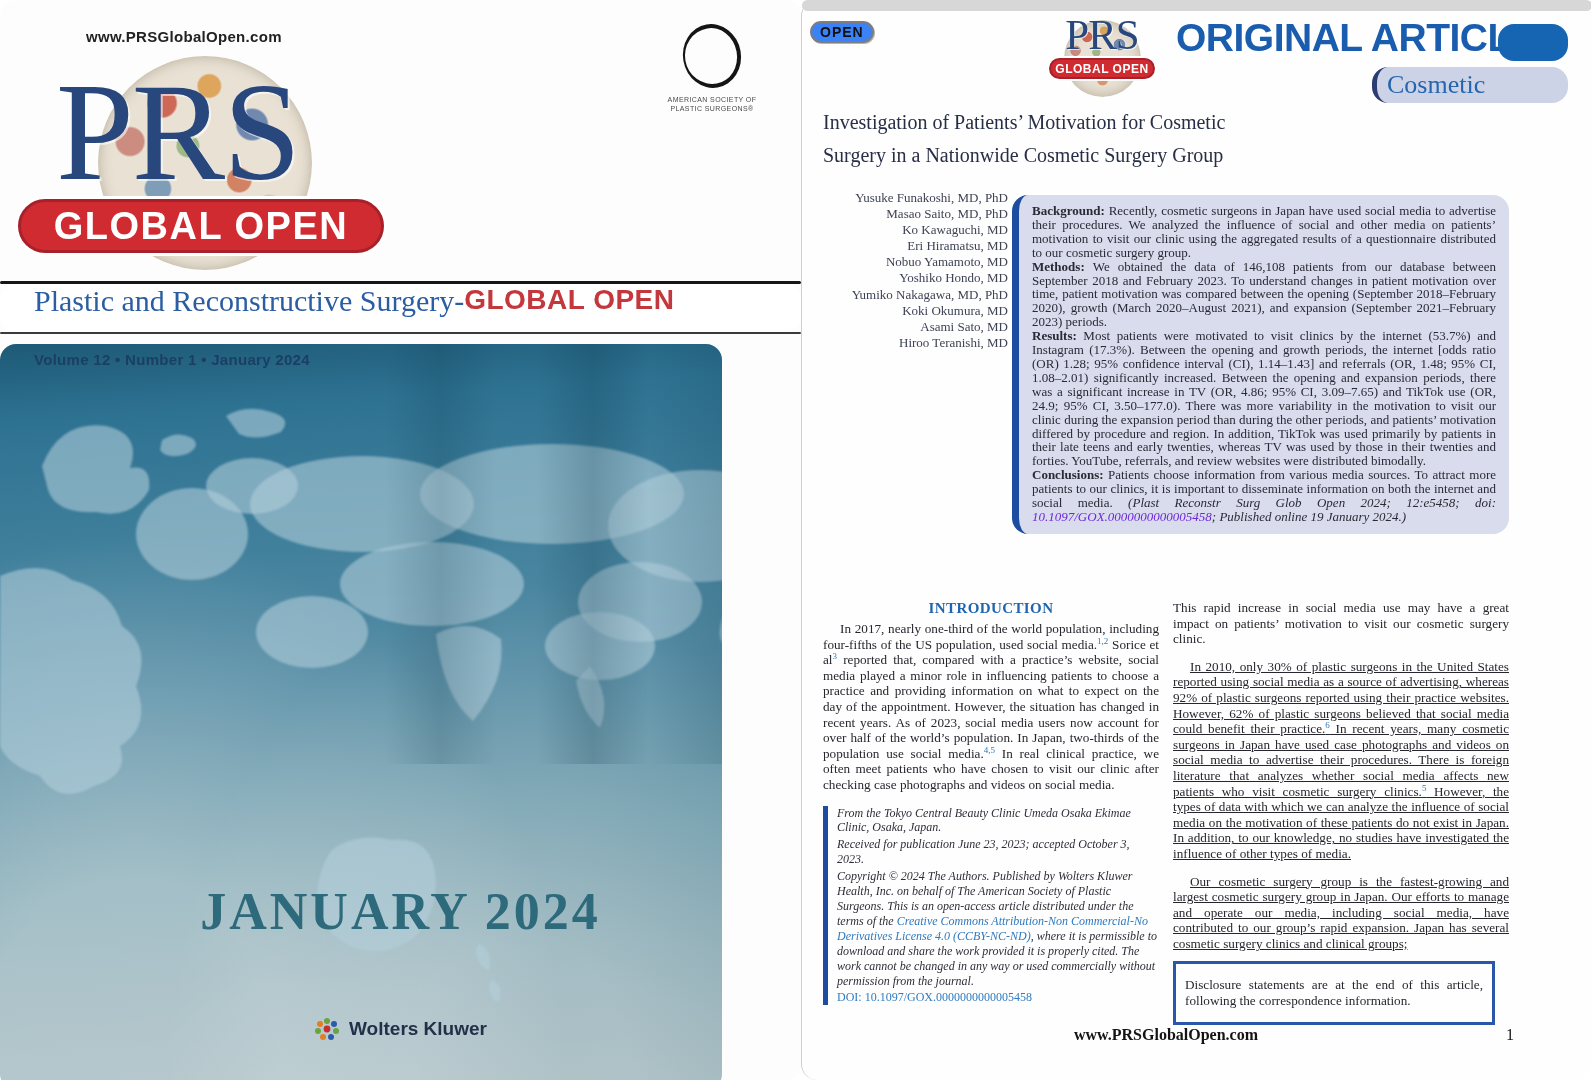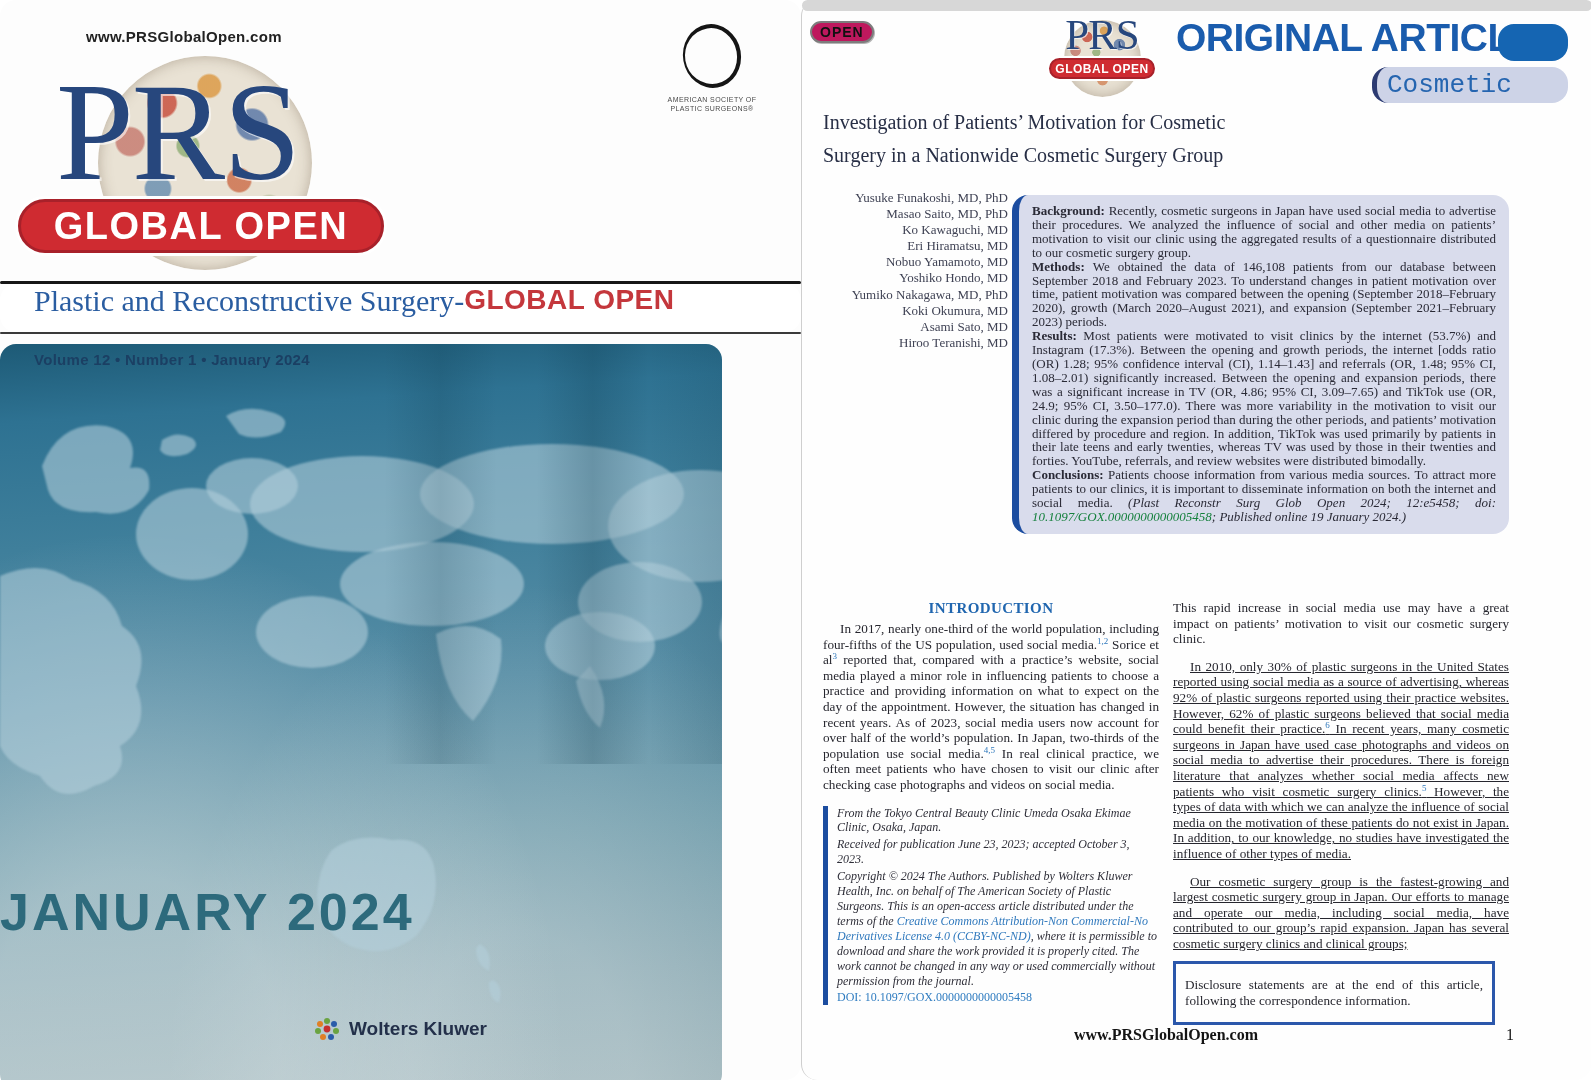--- a/index.html
+++ b/index.html
@@ -56,43 +56,43 @@
   .teal { left:0; top:344px; width:722px; height:746px; overflow:hidden;
     background:
       radial-gradient(ellipse at 18% 96%, rgba(235,240,240,.40) 0 18%, transparent 52%),
       radial-gradient(ellipse at 72% 100%, rgba(222,230,232,.35) 0 15%, transparent 48%),
       linear-gradient(176deg, #1d5a76 0%, #2e7292 10%, #3f7f9b 26%, #568da5 46%, #6f9cab 66%, #87a7b1 84%, #99b1b7 100%);
   }
   .streaks { left:0; top:0; width:801px; height:420px;
     background:linear-gradient(90deg, transparent 48%, rgba(8,48,66,.16) 55%, transparent 62%, transparent 67%, rgba(8,48,66,.20) 74%, transparent 81%, rgba(8,48,66,.12) 90%, transparent 97%); }
   .map-svg { left:0; top:0; width:801px; height:746px; filter:blur(1.3px); }
   .volume { left:34px; top:7px; font-family:"Liberation Sans",sans-serif; font-weight:bold; font-size:15px; color:#1b3f63; letter-spacing:.3px; }
-  .january { left:0; top:538px; width:801px; font-family:Liberation Sans, sans-serif; font-weight:bold; font-size:52px; color:#2d6a7c; letter-spacing:3px; }
+  .january { left:0; top:538px; width:801px; text-align:center; font-family:Liberation Serif, serif; font-weight:bold; font-size:52px; color:#2d6a7c; letter-spacing:3px; }
   .wk { left:0; top:672px; width:801px; display:flex; align-items:center; justify-content:center; gap:9px; }
   .wk-text { font-family:"Liberation Sans",sans-serif; font-weight:600; font-size:19px; color:#23304a; }
 
   
   #page { left:801px; top:0; width:790px; height:1080px; background:#fefefe; border-left:1px solid #cfcfcf; font-family:"Liberation Serif",serif; }
   .topbar { left:0; top:0; width:790px; height:11px; background:#d7d7d7; }
-  .open-badge { left:8px; top:21px; border:2px solid #7d7d7d; background:#be185d; padding:1px 8px;
+  .open-badge { left:8px; top:21px; border:2px solid #7d7d7d; background:#3b82f6; padding:1px 8px;
     font-family:"Liberation Sans",sans-serif; font-weight:bold; font-size:14px; letter-spacing:1px; color:#111;
     box-shadow:1px 1px 0 #b5b5b5;text-align:right; }
 
   .plogo { left:247px; top:13px; width:106px; height:92px; }
   .plogo-globe { left:15px; top:7px; width:77px; height:77px; z-index:1; }
   .plogo-prs { left:0; top:0; width:106px; text-align:center; z-index:2; font-size:43px; line-height:1; color:#27477d; letter-spacing:-1px; text-shadow:1px 1px 0 rgba(255,255,255,.7); }
   .plogo-pill { left:0; top:45px; width:106px; height:21px; z-index:3; background:#cf2b31; border:2px solid #a8212a; border-radius:12px;
     box-shadow:0 0 0 2px #ffffff; display:flex; align-items:center; justify-content:center;
     font-family:"Liberation Sans",sans-serif; font-weight:bold; font-size:12px; color:#fff; letter-spacing:.5px; }
 
   .kicker { left:374px; top:16px; font-family:"Liberation Sans",sans-serif; font-weight:600; font-size:39px; color:#1a5cad; letter-spacing:-.5px; }
   .kicker-box { left:696px; top:24px; width:70px; height:37px; background:#1565b2; }
   .category-band { left:570px; top:67px; width:196px; height:36px; background:#cdd3e7; border-left:5px solid #2c3b72;
     display:flex; align-items:center; padding-left:10px;
-    font-family:Liberation Mono, monospace; font-size:26px; color:#2565b0; }
+    font-family:Liberation Serif, serif; font-size:26px; color:#2565b0; }
 
   .title { left:21px; top:106px; width:670px; font-size:20px; line-height:33px; color:#272e45; }
 
   .authors { left:18px; top:190px; width:188px; text-align:right; font-size:13px; line-height:16.1px; color:#3f4254; white-space:pre-line; }
 
   .abstract { left:210px; top:195px; width:497px; background:#d9dcec; border-left:7px solid #1c4da0;
     padding:9px 13px 10px 13px; font-size:13px; line-height:13.9px; color:#2a2a36; text-align:justify; }
   .abstract p { margin:0; }
 
   .cols { left:21px; top:600px; width:686px; height:420px; }
@@ -111,21 +111,21 @@
   .disclosure { position:absolute; left:350px; top:361px; width:322px; border:3px solid #2b57ab; padding:13px 9px;
     font-size:13.2px; line-height:15.8px; color:#26262e; text-align:justify; }
 
   .footer-url { left:21px; top:1026px; width:686px; text-align:center; font-weight:bold; font-size:16px; color:#141414; }
   .page-num { left:682px; top:1026px; width:30px; text-align:right; font-size:16px; color:#141414; }
 
   
   .b { font-weight:bold; }
   .i { font-style:italic; }
   .link { color:#3079bd; }
-  .ilink { color:#15803d; font-style:italic;margin-top:31px; }
+  .ilink { color:#6d28d9; font-style:italic;margin-top:31px; }
   sup { color:#3079bd; font-size:9px; line-height:0; }
 </style>
 </head>
 <body>
 
 <div id="canvas">
 
   <div id="cover" class="abs">
     <div class="abs cover-url">www.PRSGlobalOpen.com</div>
 

